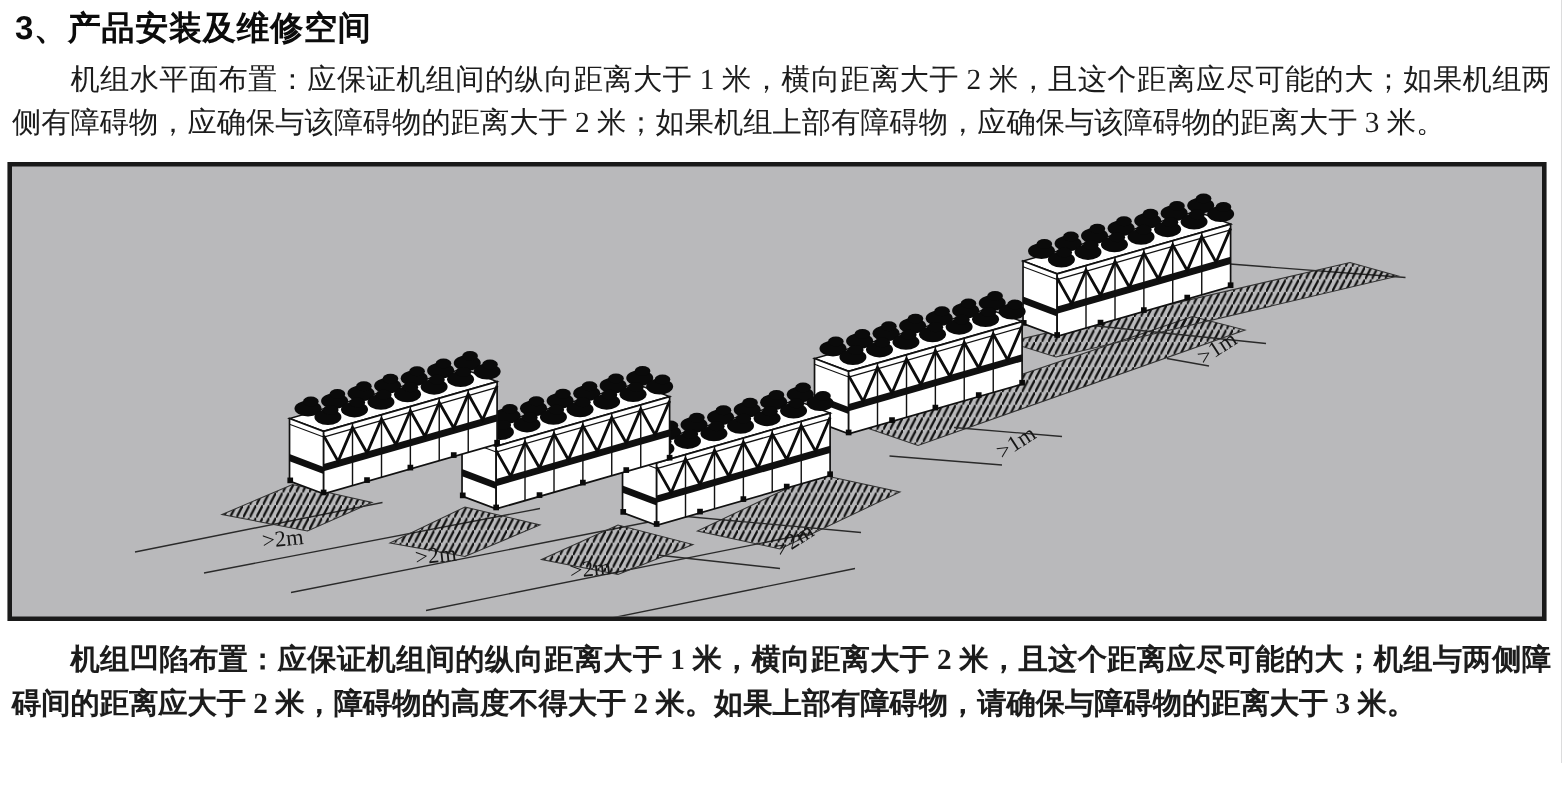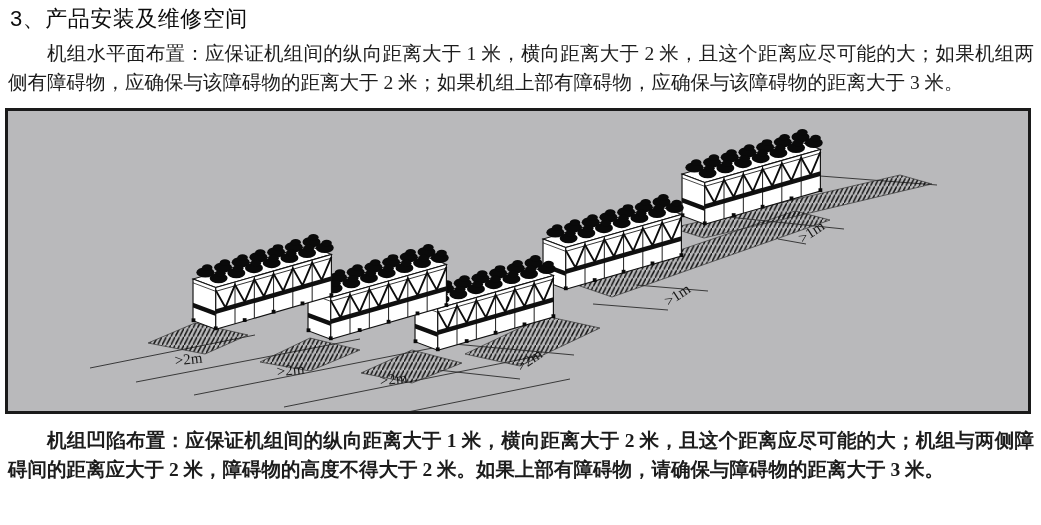--- a/index.html
+++ b/index.html
@@ -6,21 +6,21 @@
   body {
     width:1041px; height:525px; overflow:hidden;
     background:#ffffff;
     font-family:"Liberation Serif","DejaVu Serif",serif;
     color:#1b1b1b;
   }
   .page { width:1041px; height:525px; position:relative; }
   .heading {
     margin:6px 0 0 10px;
     font-family:"Liberation Sans","DejaVu Sans",sans-serif;
-    font-weight:normal; font-size:22px; line-height:26px;
+    font-weight:bold; font-size:22px; line-height:26px;
     color:#0c0c0c; letter-spacing:0.5px;
   }
   .para {
     width:1026px; margin:7px 0 0 8px;
     font-size:19.5px; line-height:29px;
     text-align:justify; text-indent:2em;
     color:#1c1c1c;
   }
   .para.bottom { margin-top:12px;font-weight:bold; }
   .figure-box {

